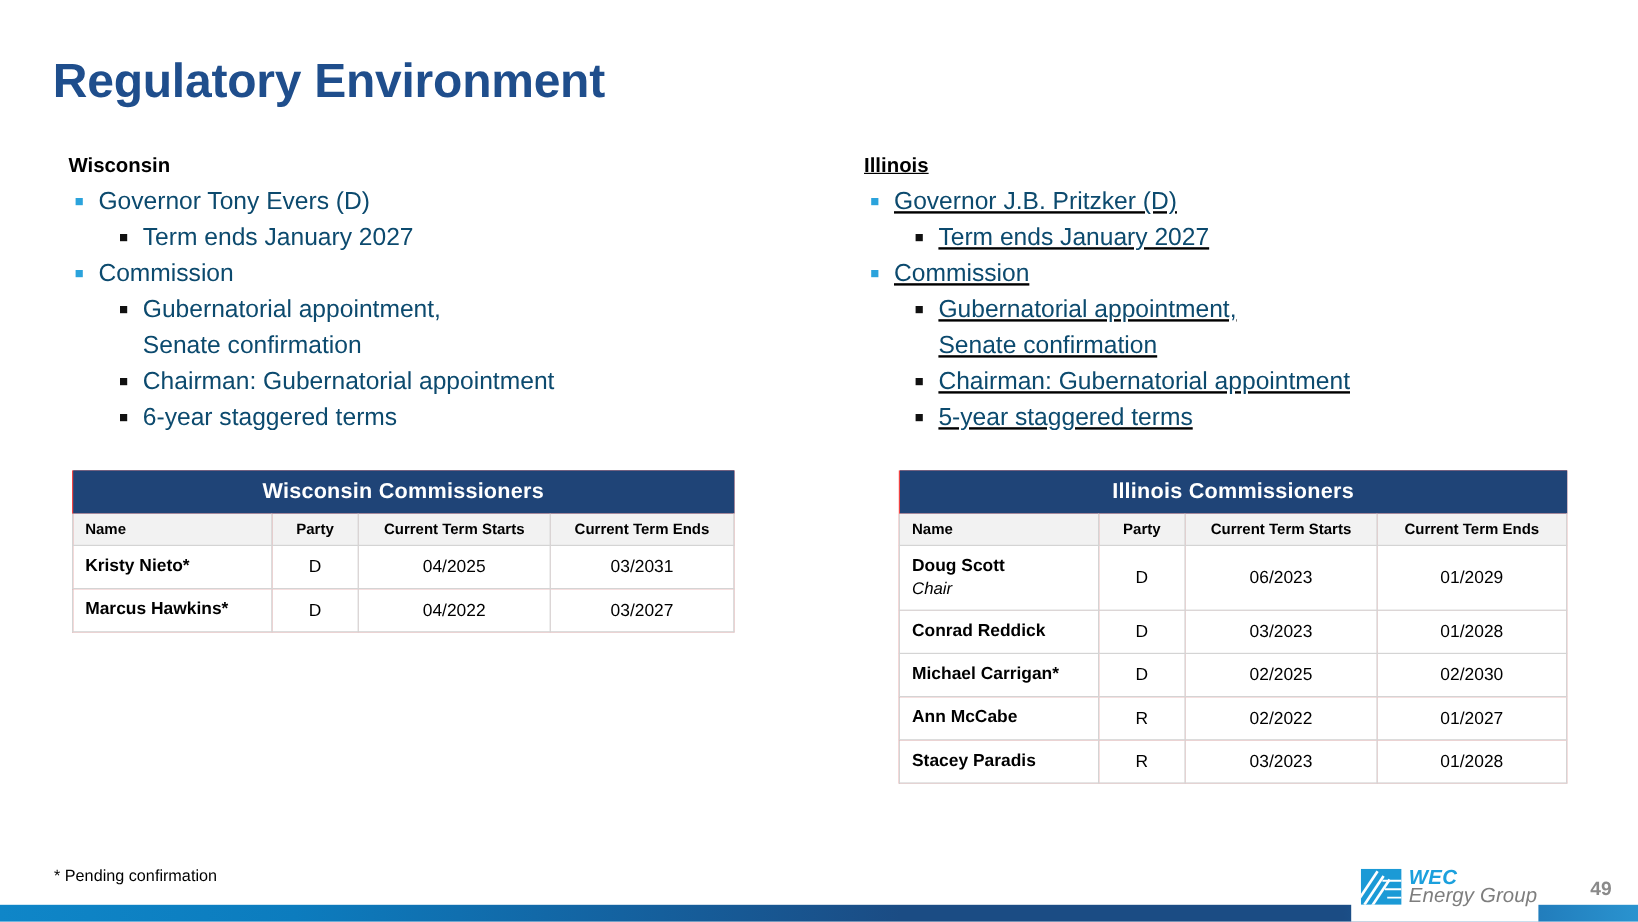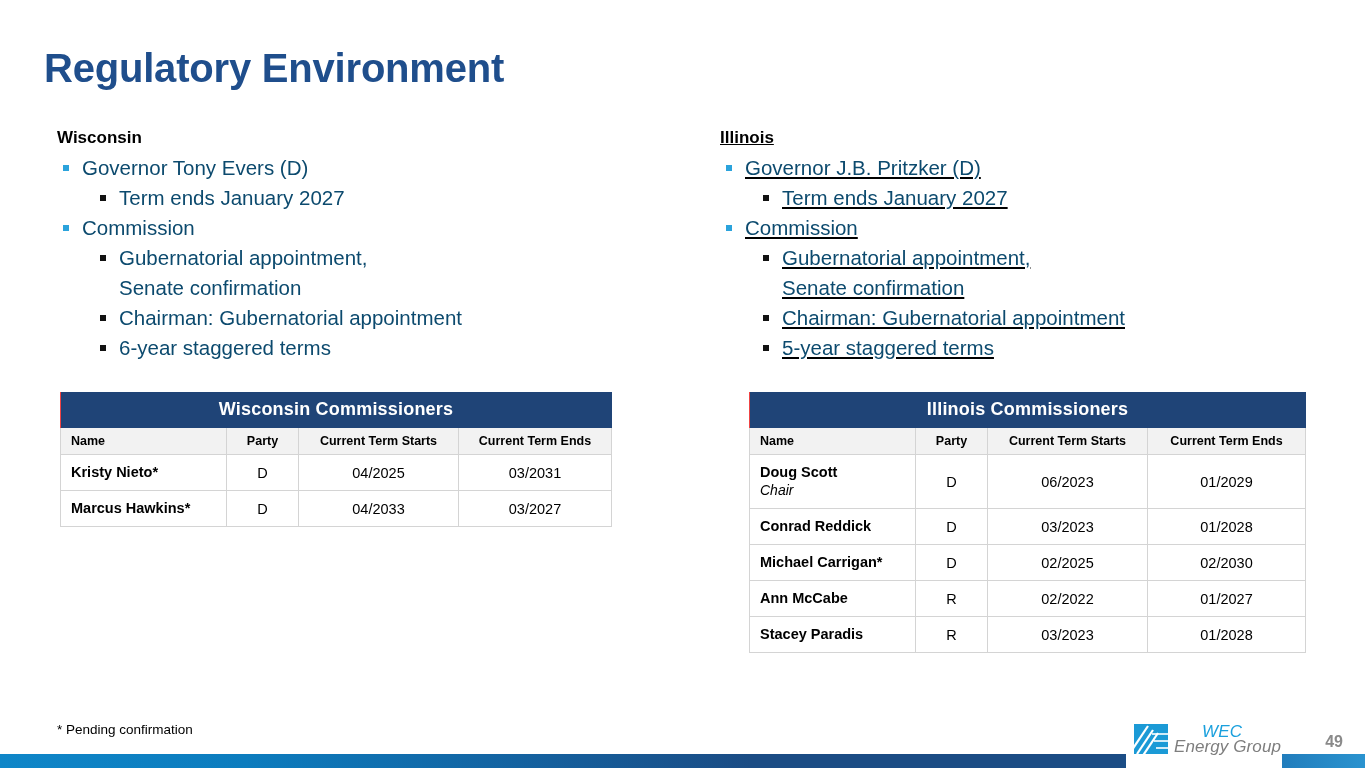--- a/index.html
+++ b/index.html
@@ -130,21 +130,21 @@
     display: block;
     font-weight: normal;
     font-style: italic;
     font-size: 14px;
     line-height: 18px;
   }
 
   
   #footnote {
     position: absolute;
-    left: 57px;
+    left: 45px;
     top: 722px;
     font-size: 13.5px;
     color: #000;
   }
   #page-number {
     position: absolute;
     right: 22px;
     top: 733px;
     font-size: 16px;
     font-weight: bold;
@@ -187,25 +187,24 @@
     flex: 0 0 auto;
     margin-right: 6px;
   }
   #logo-text {
     line-height: 15px;
     font-style: italic;
   }
   #logo-wec {
     display: block;
     font-size: 17px;
-    font-weight: normal;
+    font-weight: bold;
     font-style: italic;
     color: #1ba0dd;
     letter-spacing: 0.2px;
-    margin-left: 28px;
   }
   #logo-energy {
     display: block;
     font-size: 17px;
     font-style: italic;
     color: #7e7e7e;
     letter-spacing: 0.1px;
   }
 </style>
 </head>
@@ -296,21 +295,21 @@
   <tbody id="wisconsin-rows">
       <tr>
         <td class="cell-name">Kristy Nieto*</td>
         <td>D</td>
         <td>04/2025</td>
         <td>03/2031</td>
       </tr>
       <tr>
         <td class="cell-name">Marcus Hawkins*</td>
         <td>D</td>
-        <td>04/2033</td>
+        <td>04/2022</td>
         <td>03/2027</td>
       </tr>
     </tbody>
 </table>
 
 <table class="cmtable" id="table-illinois">
   <colgroup>
     <col style="width:166px">
       <col style="width:72px">
       <col style="width:160px">

